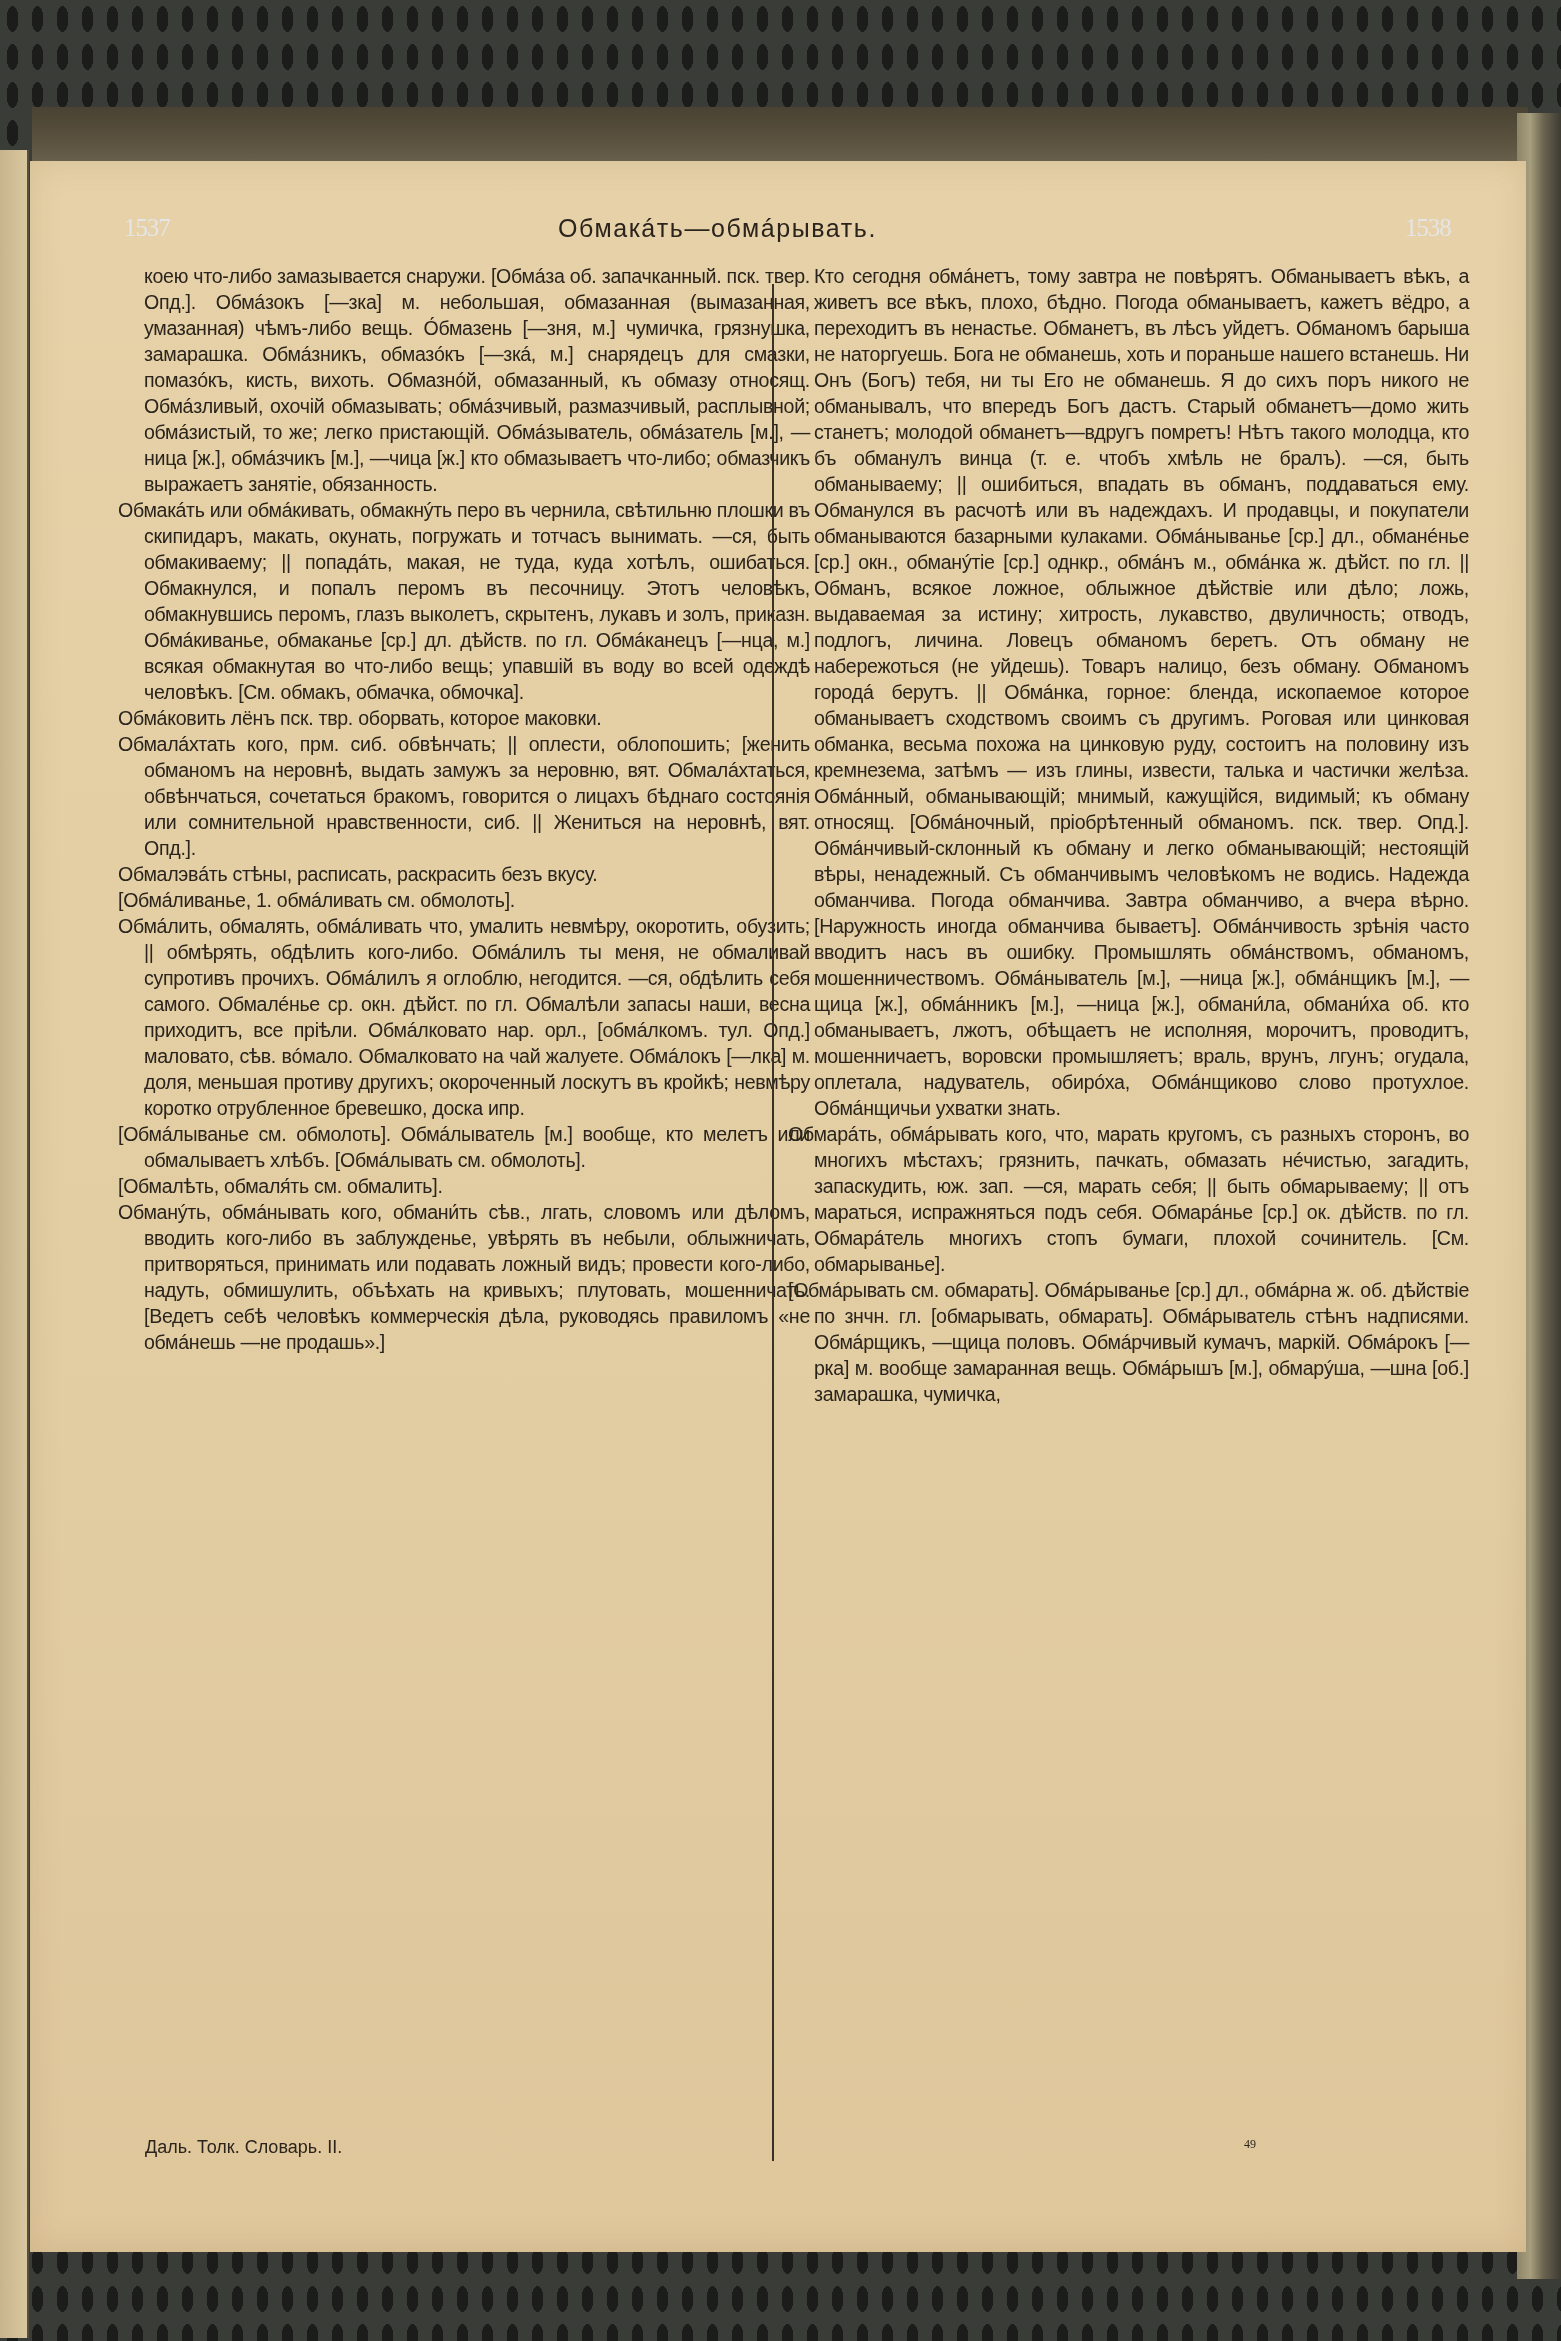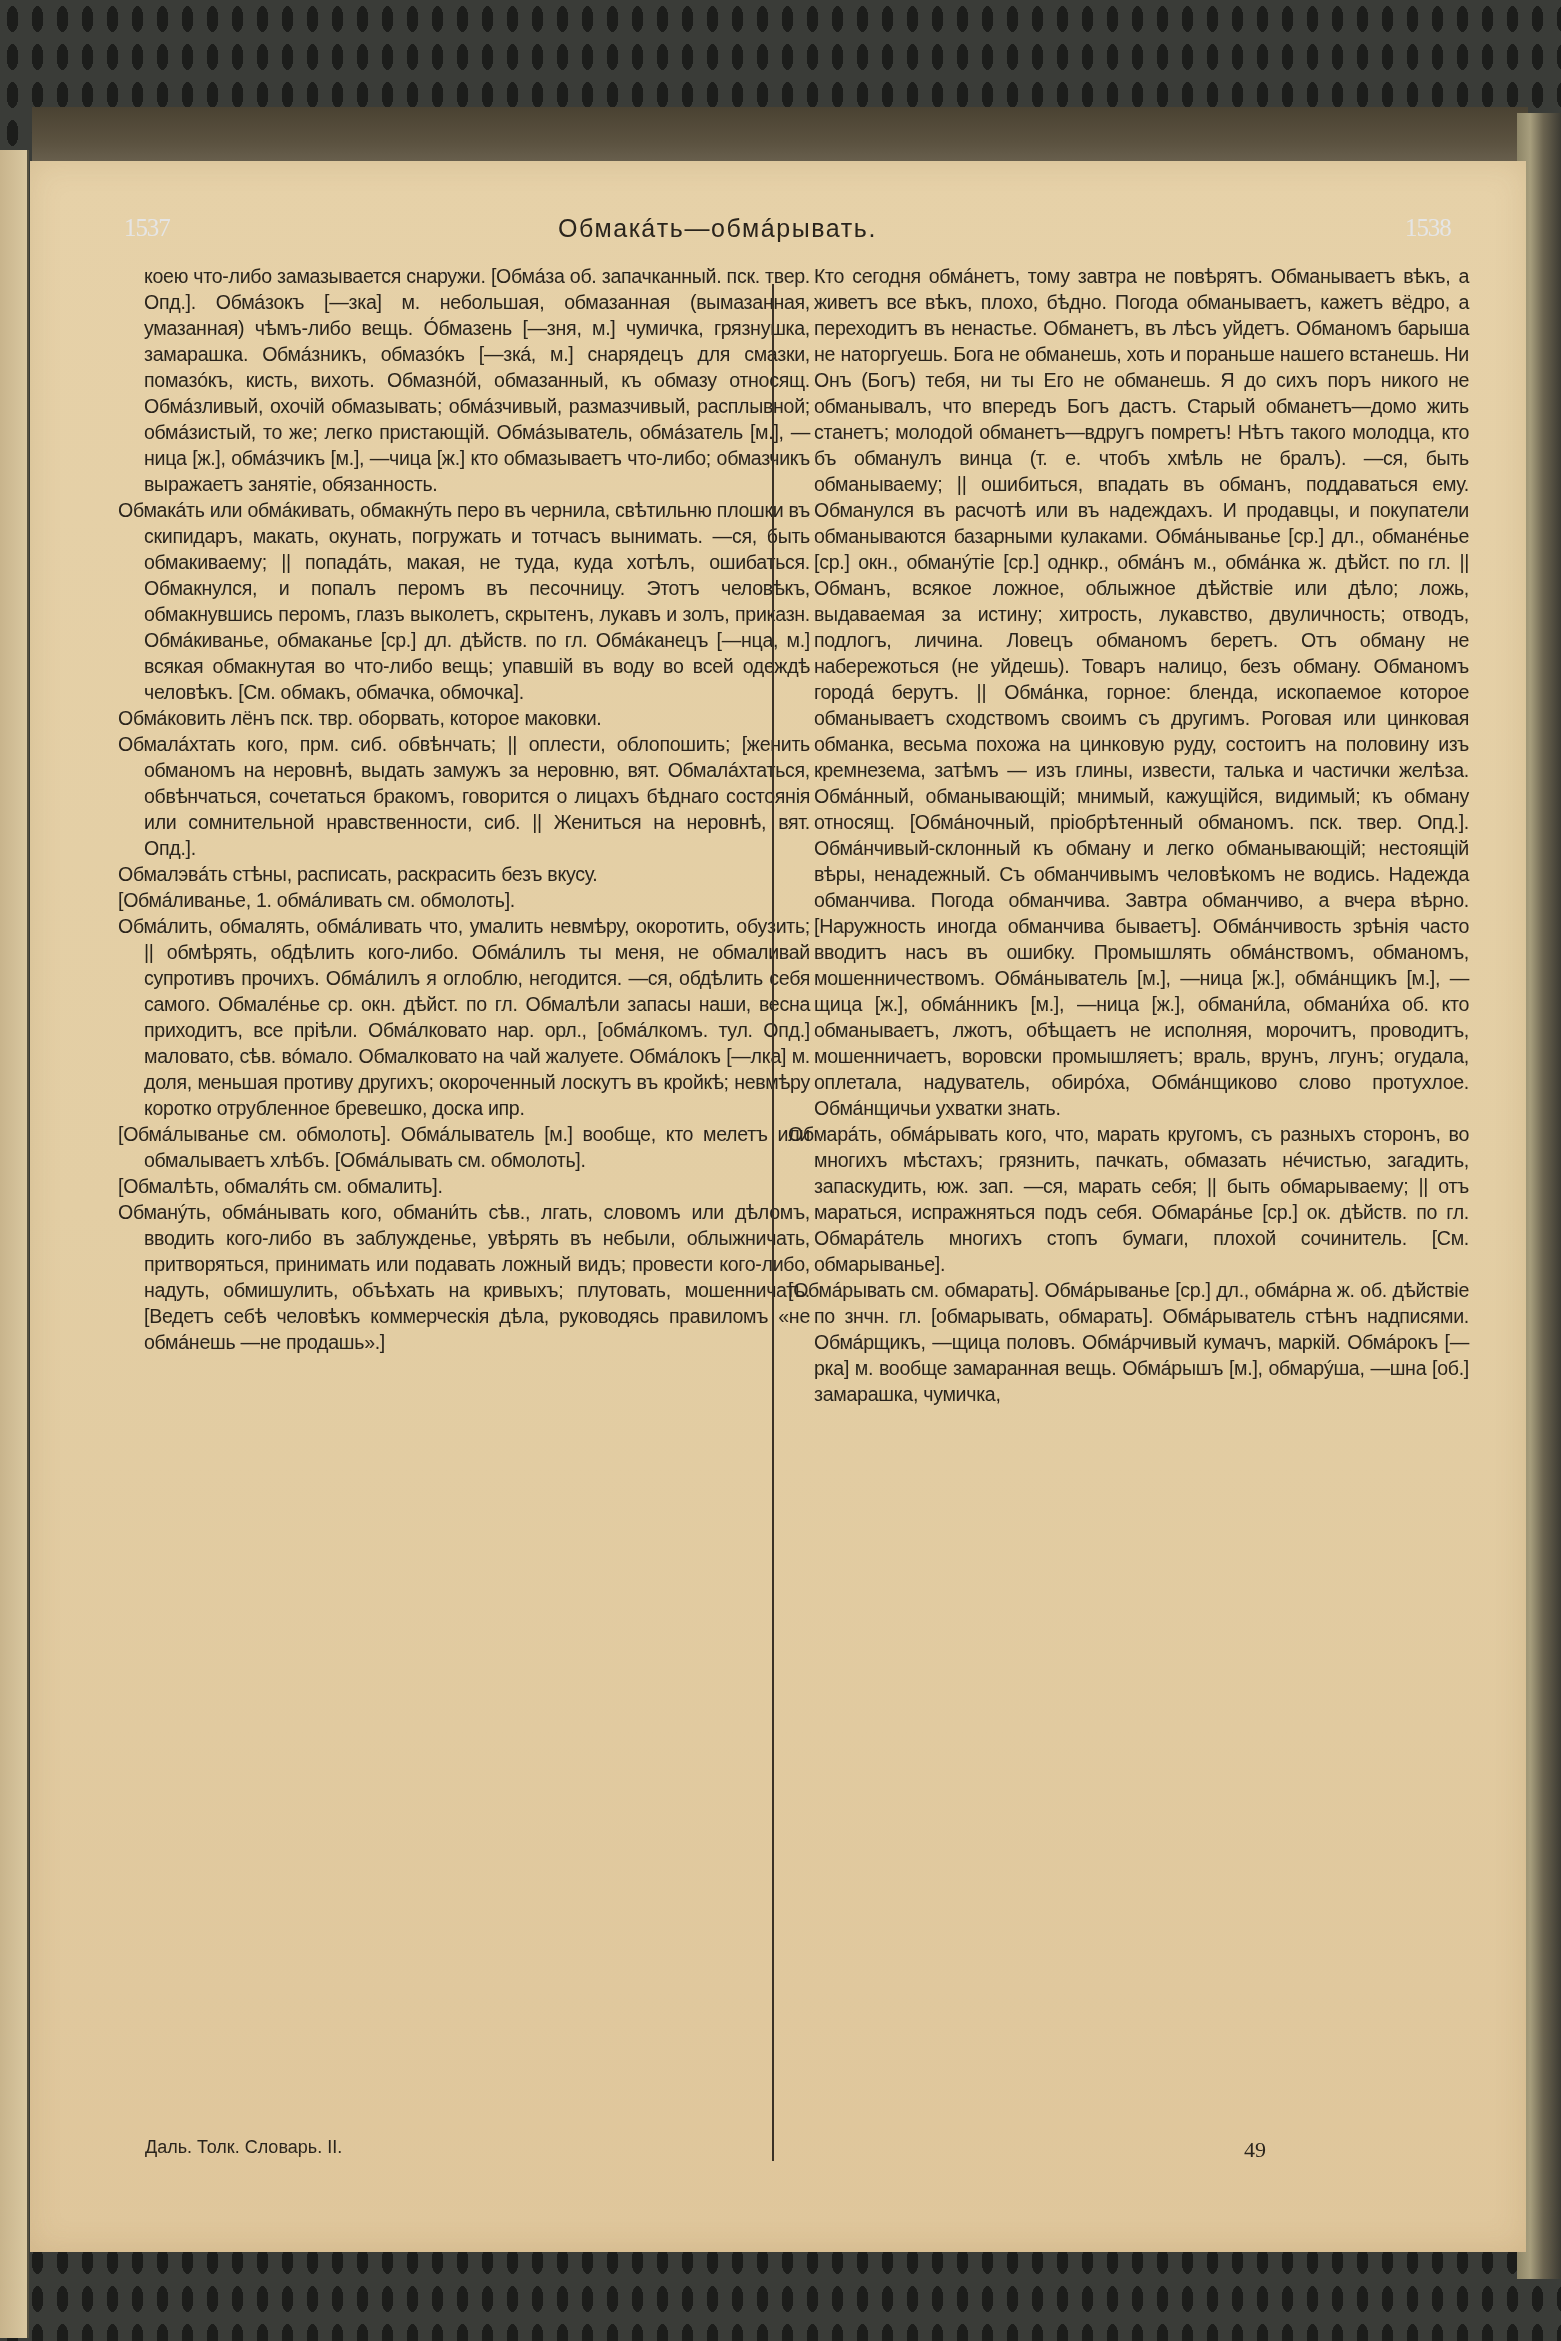--- a/index.html
+++ b/index.html
@@ -52,21 +52,21 @@
     position:absolute; left:772px; top:284px; width:1.6px; height:1877px;
     background:#3a3126;
   }
   .entry { margin:0; padding-left:26px; text-indent:-26px; }
   .entry.cont { padding-left:26px; text-indent:0; }
   .footer-sig {
     position:absolute; left:145px; top:2137px; font-size:18px; color:#2a241c;
     font-family:"Liberation Sans", sans-serif;
   }
   .footer-num {
-    position:absolute; left:1244px; top:2137px; font-size:22px; color:#2a241c;
+    position:absolute; left:1244px; top:2137px; font-size:12px; color:#2a241c;
   }
 </style>
 </head>
 <body>
 
 <div class="mesh"></div>
 <div class="cover-edge"></div>
 <div class="left-sliver"></div>
 <div class="right-edge"></div>
 

